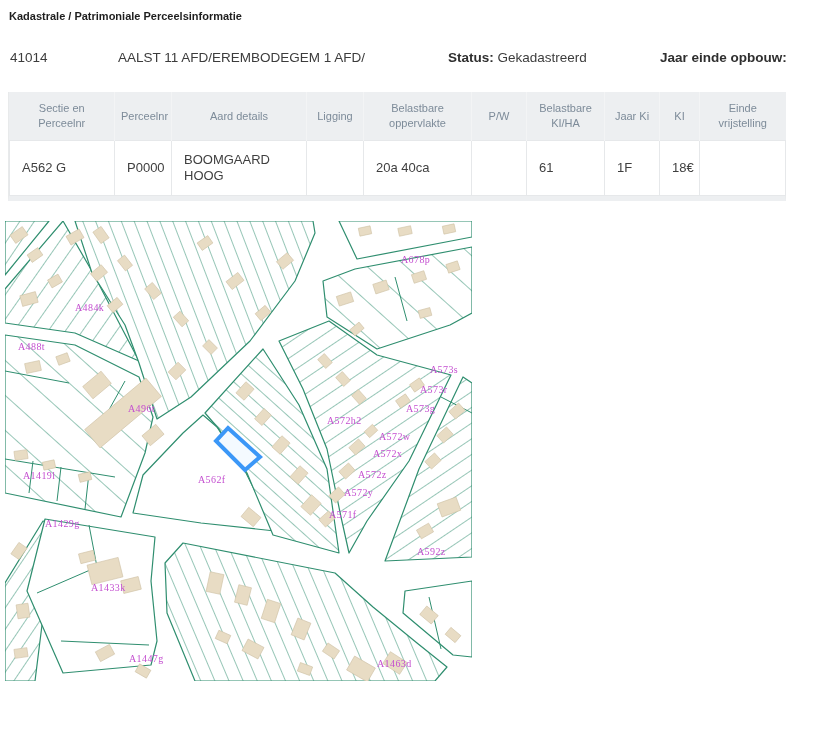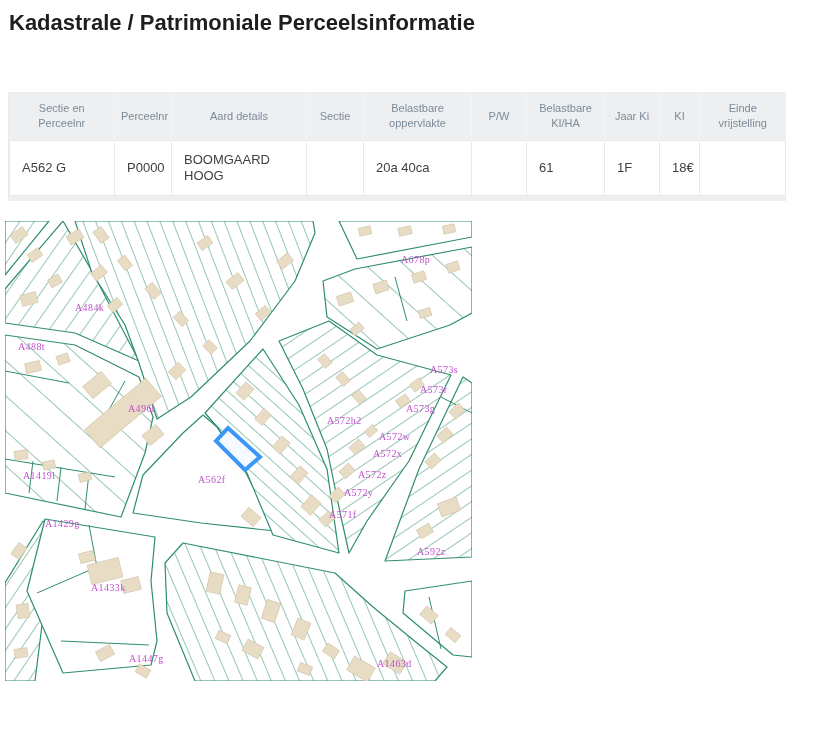--- a/index.html
+++ b/index.html
@@ -1,18 +1,18 @@
 <!DOCTYPE html>
 <html><head>
 <meta charset="utf-8">
 <style>
   html,body{margin:0;padding:0;background:#fff;}
   .page{position:relative;width:827px;height:739px;background:#fff;
         font-family:"Liberation Sans","DejaVu Sans",sans-serif;overflow:hidden;}
-  .page-title{position:absolute;left:9px;top:10px;font-size:22px;font-weight:700;color:#1e1e1e;}
+  .page-title{position:absolute;left:9px;top:10px;font-size:11px;font-weight:700;color:#1e1e1e;}
   .info-row{position:absolute;left:0;top:50px;width:827px;height:20px;font-size:13.5px;color:#3c3c3c;}
   .info-code{position:absolute;left:10px;top:0;}
   .info-division{position:absolute;left:118px;top:0;}
   .info-status{position:absolute;left:448px;top:0;}
   .info-status b{color:#2f2f2f;}
   .info-year{position:absolute;left:660px;top:0;font-weight:700;color:#2f2f2f;}
   .tbl-wrap{position:absolute;left:8px;top:92px;width:776px;background:#edeff1;
             border-bottom:5px solid #edeff1;border-left:1px solid #e8eaeb;border-right:1px solid #e8eaeb;}
   table.parcel{border-collapse:collapse;table-layout:fixed;width:776px;}
   table.parcel th{height:48px;background:#edeff1;color:#7d8b99;font-size:11px;font-weight:400;
@@ -26,41 +26,47 @@
   .map-wrap svg{display:block;}
   .map-wrap text{font-size:10px;letter-spacing:.4px;}
 </style>
 </head>
 <body>
 
 <div class="page">
 
   <div class="page-title">Kadastrale / Patrimoniale Perceelsinformatie</div>
 
+  <div class="info-row">
+    <span class="info-code">41014</span>
+    <span class="info-division">AALST 11 AFD/EREMBODEGEM 1 AFD/</span>
+    <span class="info-status"><b>Status:</b>&nbsp;<span>Gekadastreerd</span></span>
+    <span class="info-year">Jaar einde opbouw:</span>
+  </div>
 
   <div class="tbl-wrap">
     <table class="parcel">
       <colgroup>
         <col style="width:105px">
           <col style="width:57px">
           <col style="width:135px">
           <col style="width:57px">
         <col style="width:108px">
           <col style="width:55px">
           <col style="width:78px">
           <col style="width:55px">
         <col style="width:40px">
           <col style="width:86px">
       </colgroup>
       <thead>
         <tr>
             <th>Sectie en Perceelnr</th>
             <th>Perceelnr</th>
             <th>Aard details</th>
-            <th>Sectie</th>
+            <th>Ligging</th>
             <th>Belastbare oppervlakte</th>
             <th>P/W</th>
             <th>Belastbare KI/HA</th>
             <th>Jaar Ki</th>
             <th>KI</th>
             <th>Einde vrijstelling</th>
           </tr>
       </thead>
       <tbody>
           <tr>

